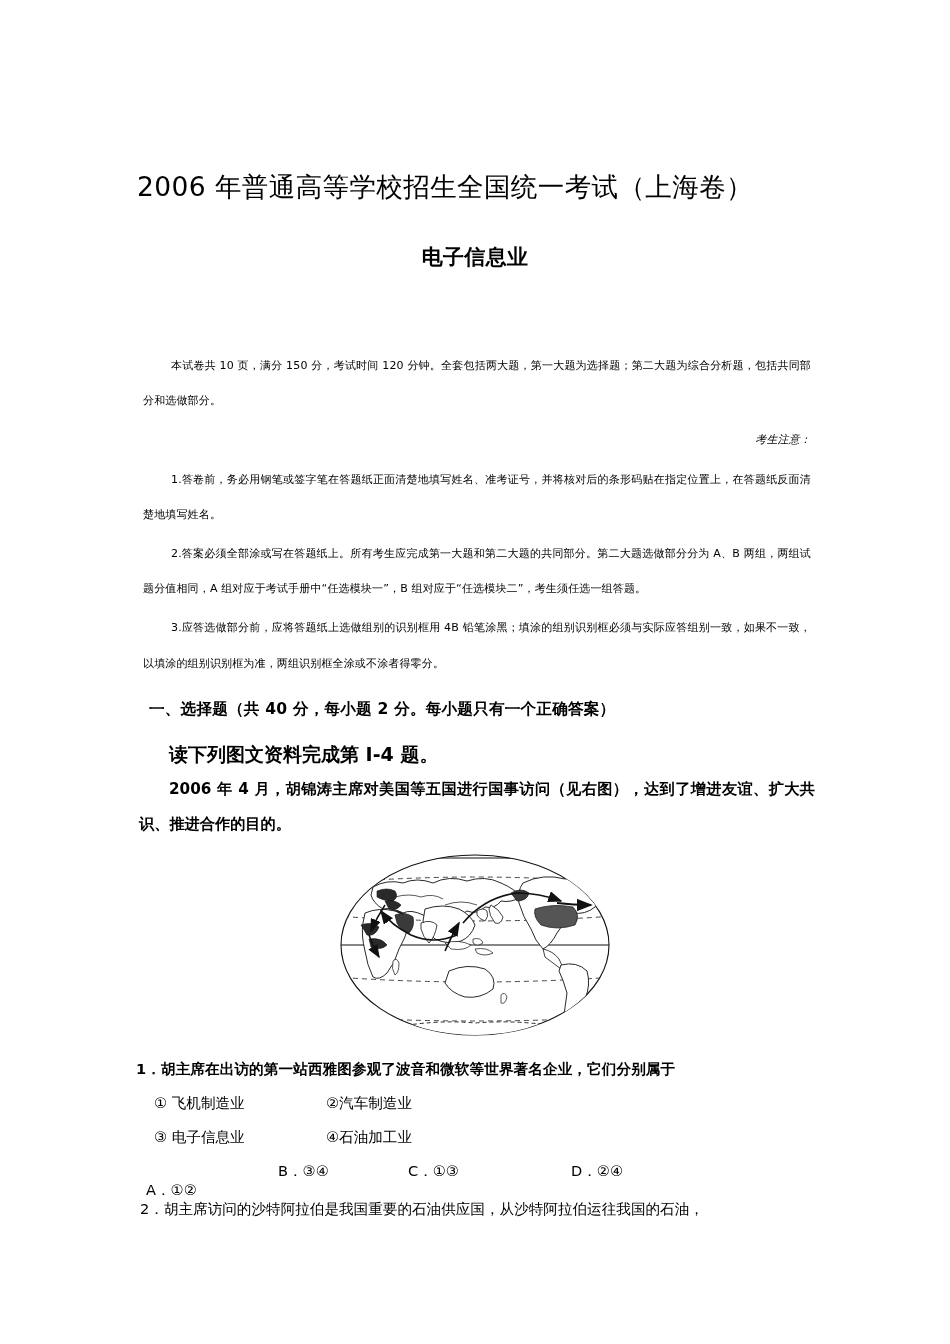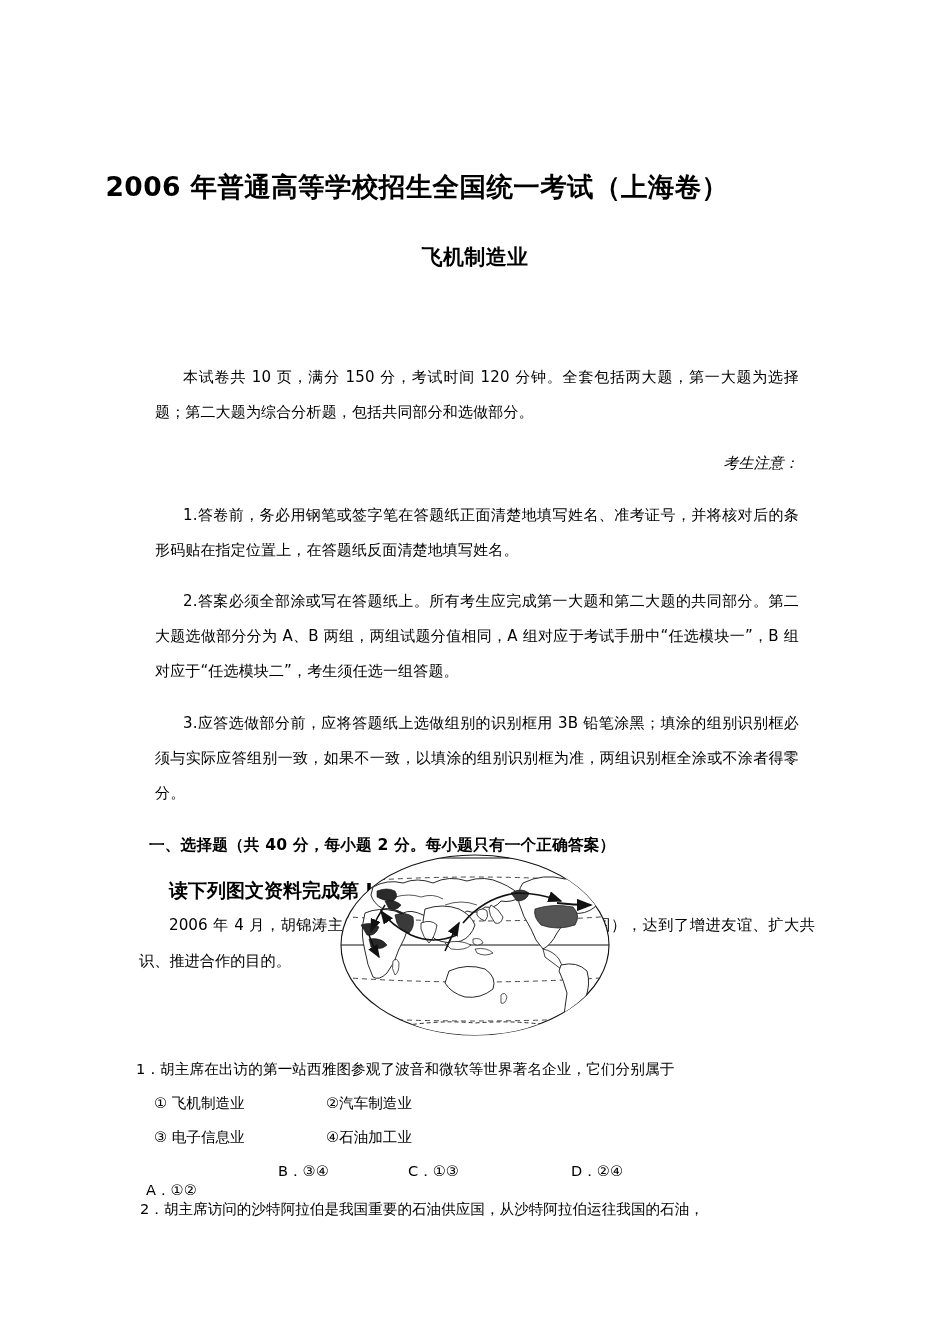--- a/index.html
+++ b/index.html
@@ -28,24 +28,25 @@
   }
 
   
   .doc-title {
     position: absolute;
     left: 0;
     top: 152px;
     width: 834px;
     text-align: center;
     font-size: 26.5px;
-    font-weight: bold;
+    font-weight: normal;
     letter-spacing: 0.4px;
     line-height: 34px;
     white-space: nowrap;
+    padding-left: 28px;
   }
   .doc-subtitle {
     position: absolute;
     left: 0;
     top: 226px;
     width: 950px;
     text-align: center;
     font-size: 21px;
     font-weight: bold;
     line-height: 28px;
@@ -53,25 +54,25 @@
   }
 
   
   .body-block {
     position: absolute;
     left: 139px;
     top: 344px;
     width: 676px;
   }
   .para {
-    font-size: 15px;
+    font-size: 11px;
     line-height: 35.2px;
     text-align: justify;
     text-justify: inter-ideograph;
-    margin: 16px;
+    margin: 4px;
     letter-spacing: 0.15px;
   }
   .para.indent {
     text-indent: 28px;
   }
   .para.nojust {
     text-align: right;
     font-style: italic;
   }
 
@@ -84,21 +85,21 @@
   }
   .sub-head {
     font-size: 19px;
     font-weight: bold;
     line-height: 35px;
     margin: 0;
     text-indent: 30px;
   }
   .lead-para {
     font-size: 15.2px;
-    font-weight: normal;
+    font-weight: bold;
     line-height: 35.5px;
     margin: 0;
     text-indent: 30px;
     text-align: justify;
     text-justify: inter-ideograph;
   }
 
   
   .figure-wrap {
     position: absolute;
@@ -117,21 +118,21 @@
     left: 136px;
     top: 1052px;
     width: 690px;
   }
   .q-line {
     font-size: 14.6px;
     line-height: 34px;
     margin: 0;
     white-space: nowrap;
   }
-  .q-num { letter-spacing: 0.1px; }
+  .q-num { letter-spacing: 0.1px; font-weight: bold; }
 
   .opt-row {
     font-size: 14.6px;
     line-height: 34px;
     margin: 0;
     padding-left: 18px;
     position: relative;
     height: 34px;
   }
   .opt-a {
@@ -172,33 +173,33 @@
     white-space: nowrap;
   }
 </style>
 </head>
 <body>
 
 <div class="page">
 
   <h1 class="doc-title">2006 年普通高等学校招生全国统一考试（上海卷）</h1>
 
-  <h2 class="doc-subtitle">飞机制造业</h2>
+  <h2 class="doc-subtitle">电子信息业</h2>
 
   <div class="body-block">
 
     <p class="para indent">本试卷共 10 页，满分 150 分，考试时间 120 分钟。全套包括两大题，第一大题为选择题；第二大题为综合分析题，包括共同部分和选做部分。</p>
 
     <p class="para indent nojust">考生注意：</p>
 
     <p class="para indent">1.答卷前，务必用钢笔或签字笔在答题纸正面清楚地填写姓名、准考证号，并将核对后的条形码贴在指定位置上，在答题纸反面清楚地填写姓名。</p>
 
     <p class="para indent">2.答案必须全部涂或写在答题纸上。所有考生应完成第一大题和第二大题的共同部分。第二大题选做部分分为 A、B 两组，两组试题分值相同，A 组对应于考试手册中“任选模块一”，B 组对应于“任选模块二”，考生须任选一组答题。</p>
 
-    <p class="para indent">3.应答选做部分前，应将答题纸上选做组别的识别框用 3B 铅笔涂黑；填涂的组别识别框必须与实际应答组别一致，如果不一致，以填涂的组别识别框为准，两组识别框全涂或不涂者得零分。</p>
+    <p class="para indent">3.应答选做部分前，应将答题纸上选做组别的识别框用 4B 铅笔涂黑；填涂的组别识别框必须与实际应答组别一致，如果不一致，以填涂的组别识别框为准，两组识别框全涂或不涂者得零分。</p>
 
     <p class="section-head">一、选择题（共 40 分，每小题 2 分。每小题只有一个正确答案）</p>
 
     <p class="sub-head">读下列图文资料完成第 I-4 题。</p>
 
     <p class="lead-para">2006 年 4 月，胡锦涛主席对美国等五国进行国事访问（见右图），达到了增进友谊、扩大共识、推进合作的目的。</p>
 
   </div>
 
   <div class="figure-wrap">

